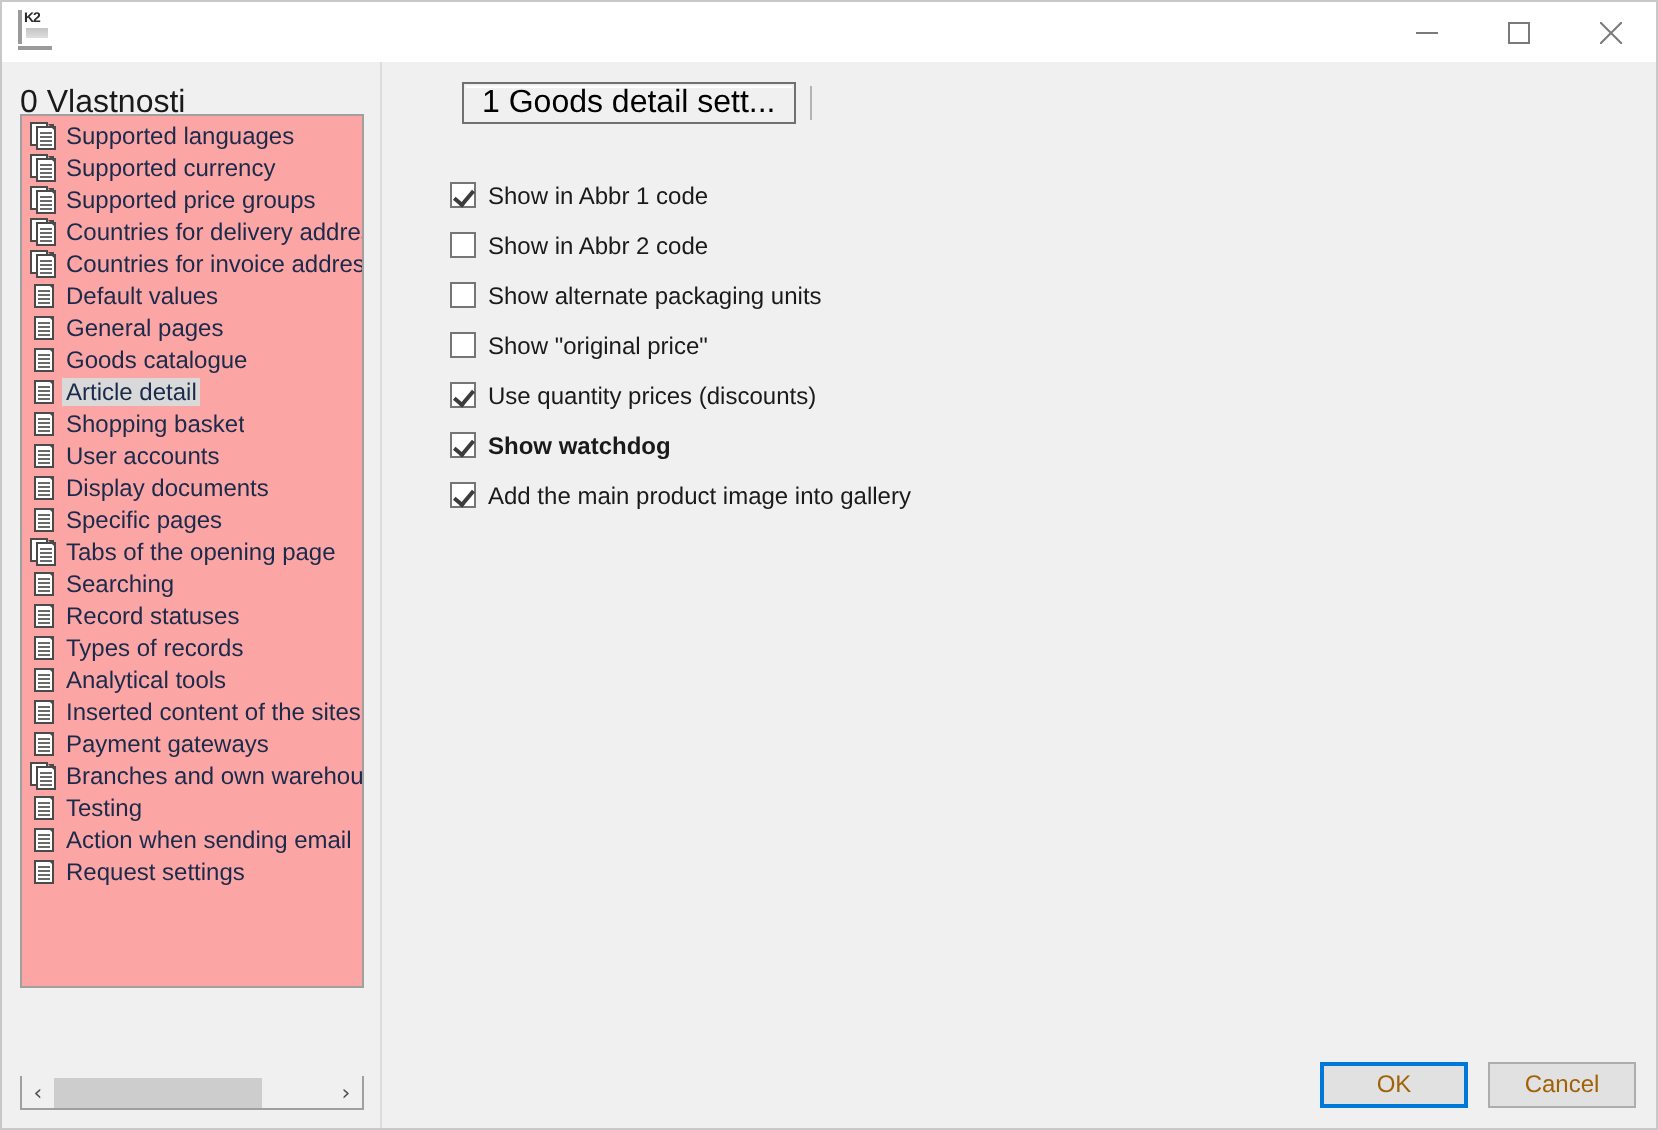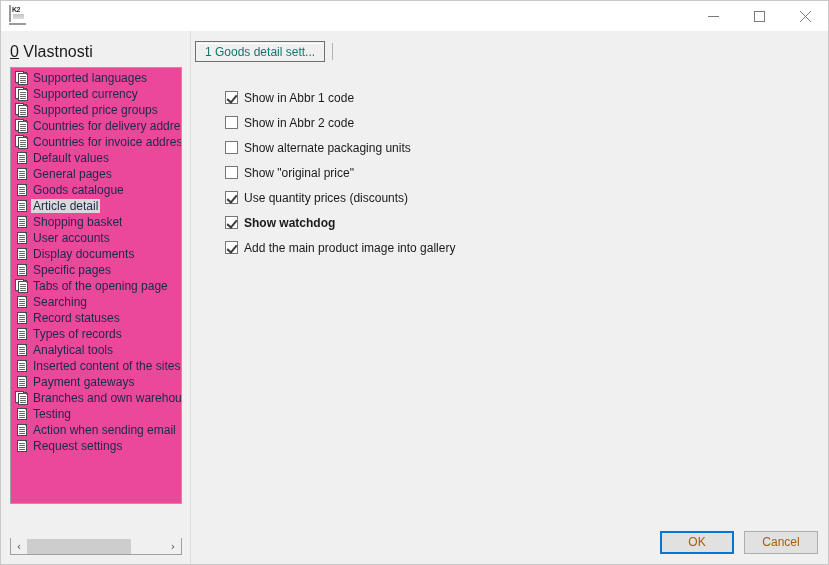--- a/index.html
+++ b/index.html
@@ -86,24 +86,24 @@
     left: 9px; top: 12px;
     font-size: 16px;
     color: #1a1a1a;
     white-space: nowrap;
   }
   #props-label .accel {
     text-decoration: underline;
   }
   #listbox {
     position: absolute;
-    left: 9px; top: 36px;
+    left: 9px; top: 26px;
     width: 172px;
     height: 437px;
-    background: #ec4899;
+    background: #fca5a5;
     border: 1px solid #a0a0a0;
     overflow: hidden;
   }
   #list-items {
     padding: 2px 0 0 0;
   }
   .list-item {
     height: 16px;
     display: flex;
     align-items: center;
@@ -212,28 +212,29 @@
     position: absolute;
     left: 4px; top: 9px;
     height: 22px;
     display: flex;
     align-items: flex-end;
   }
   .tab {
     height: 21px;
     padding: 0 9px;
     display: flex; align-items: center;
-    font-size: 12px;
-    color: #0f766e;
+    font-size: 16px;
+    color: #000000;
     background: #f0f0f0;
     border: 1px solid #888888;
     border-bottom: 1px solid #f0f0f0;
     white-space: nowrap;
     cursor: default;
     position: relative;
+    margin-left: 36px;
   }
   .tab.active {
     background: #f0f0f0;
     border-color: #707070;
   }
   .tab.active::before {
     content:"";
     position:absolute;
     left:1px; right:1px; top:1px;
     height:1px;

